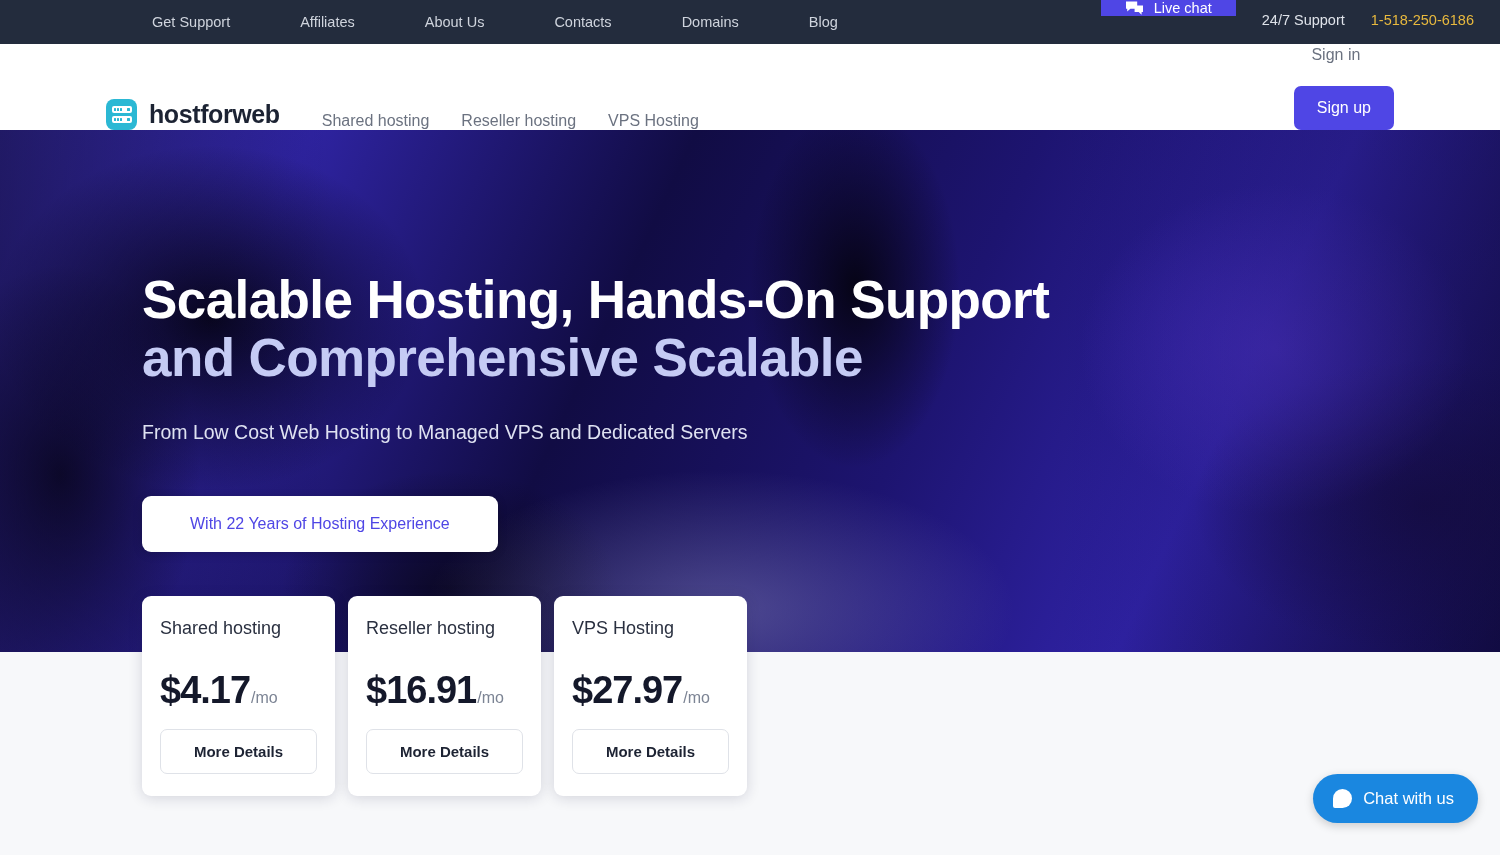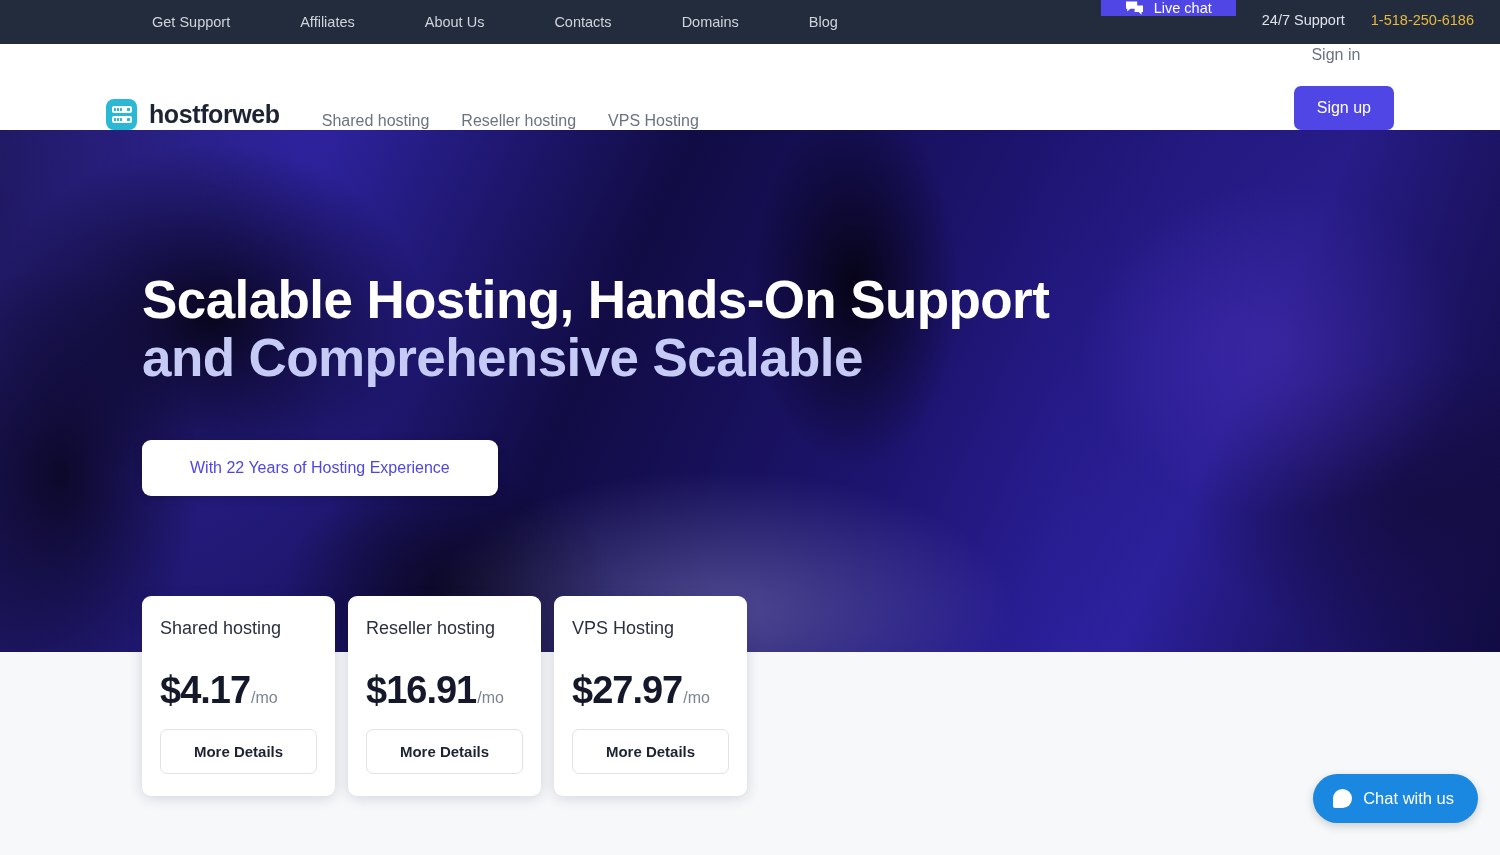--- a/index.html
+++ b/index.html
@@ -351,20 +351,21 @@
     </div>
   </div>
 
   <div class="hero">
     <div class="hero-photo"></div>
     <div class="hero-inner">
       <h1 class="hero-title">
         <span>Scalable Hosting, Hands-On Support</span>
         <span class="line2">and Comprehensive Scalable</span>
       </h1>
+      <p class="hero-sub">From Low Cost Web Hosting to Managed VPS and Dedicated Servers</p>
       <div class="hero-badge">With 22 Years of Hosting Experience</div>
     </div>
   </div>
 
   <div class="cards">
 
     <div class="card">
       <div class="card-title">Shared hosting</div>
       <div class="card-price-row">
         <span class="card-price">$4.17</span>

